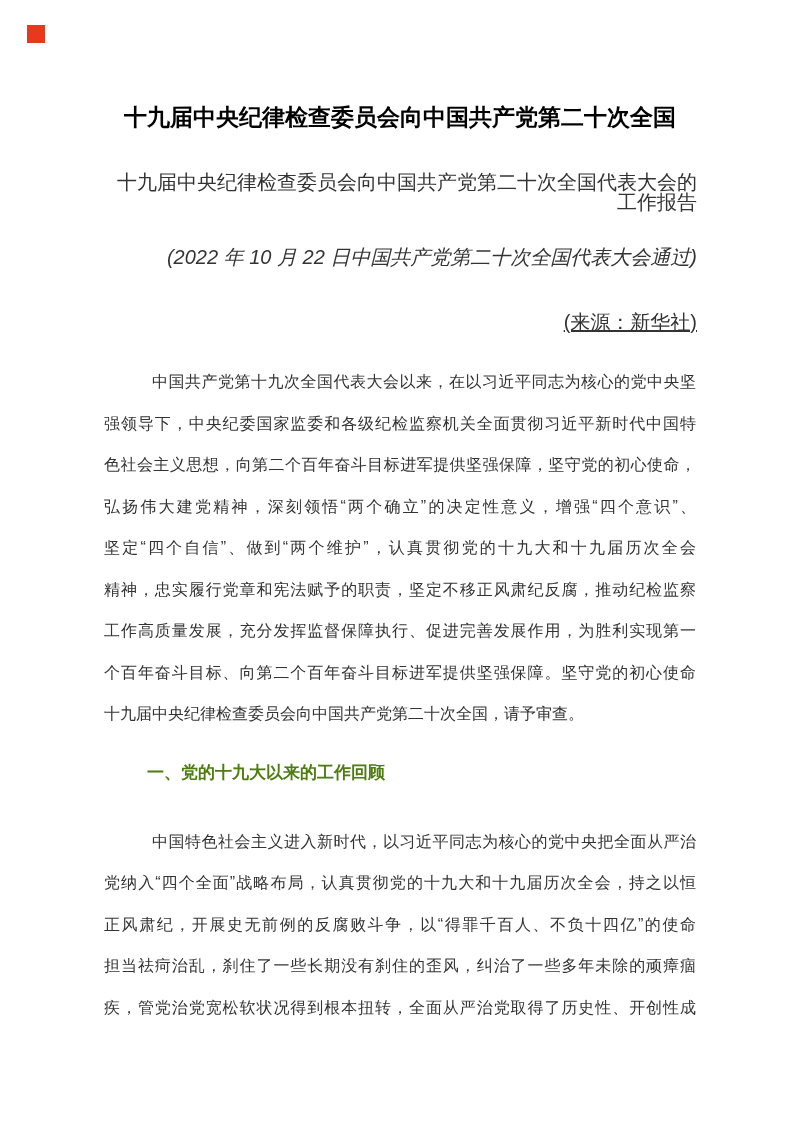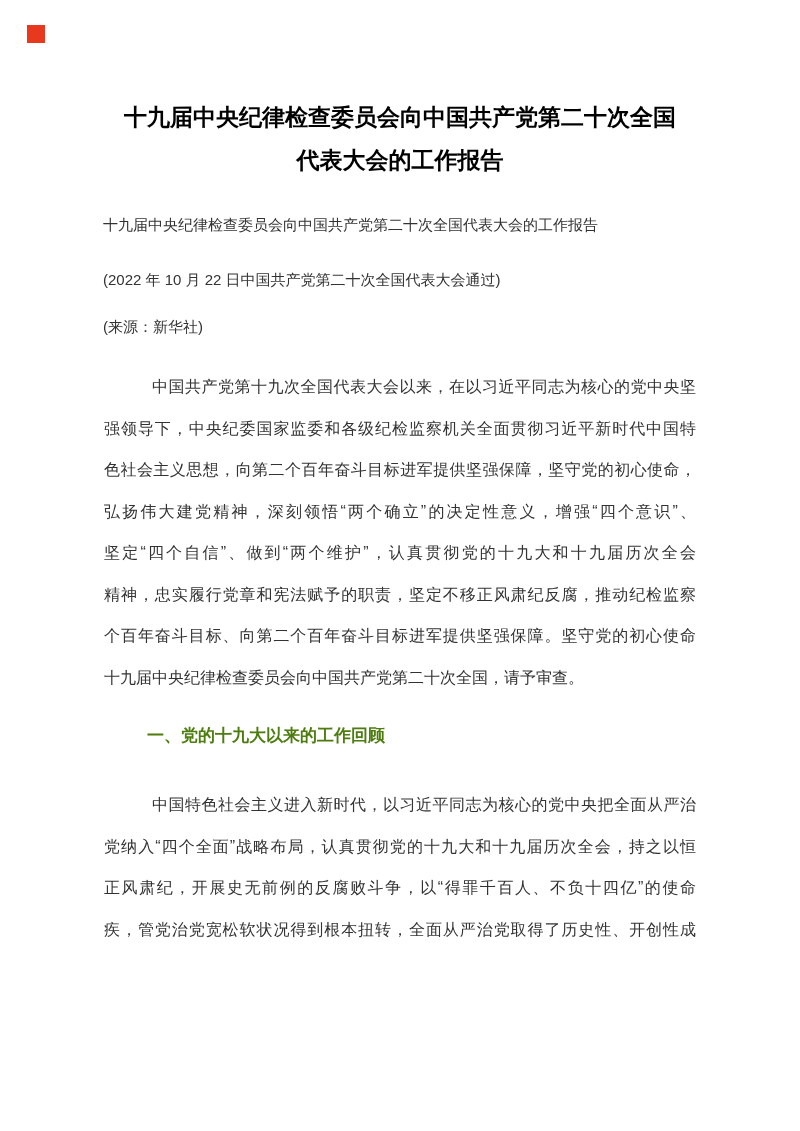--- a/index.html
+++ b/index.html
@@ -31,28 +31,28 @@
     padding-top: 96px;
     text-align: center;
     font-size: 23px;
     font-weight: bold;
     line-height: 43px;
     color: #000000;
   }
   .doc-title .title-line { display: block; text-align: center; }
   .center-line {
     margin: 0;
-    text-align: left;
-    font-size: 15px;
+    text-align: right;
+    font-size: 20px;
     line-height: 20px;
     color: #333333;
   }
   .subtitle   { margin-top: 33px; }
-  .approval   { margin-top: 35px; }
-  .source     { margin-top: 27px; }
+  .approval   { margin-top: 35px; font-style: italic; }
+  .source     { margin-top: 45px; text-decoration: underline; }
   .para {
     margin: 1px;
     font-size: 16px;
     color: #333333;
   }
   .para-1 { margin-top: 29px; }
   .para-2 { margin-top: 36px; }
   .line {
     height: 41.5px;
     line-height: 41.5px;
@@ -77,43 +77,44 @@
 <body>
 
 <div class="page">
 
   <div class="corner-marker" style="background: rgb(232, 57, 31);"></div>
 
   <div class="content">
 
     <h1 class="doc-title">
       <span class="title-line">十九届中央纪律检查委员会向中国共产党第二十次全国</span>
-      <span class="title-line">代表大会的工作报告</span>
     </h1>
 
     <p class="center-line subtitle">十九届中央纪律检查委员会向中国共产党第二十次全国代表大会的工作报告</p>
 
     <p class="center-line approval">(2022 年 10 月 22 日中国共产党第二十次全国代表大会通过)</p>
 
     <p class="center-line source">(来源：新华社)</p>
 
     <div class="para para-1">
       <div class="line fill indent">中国共产党第十九次全国代表大会以来，在以习近平同志为核心的党中央坚</div>
       <div class="line fill">强领导下，中央纪委国家监委和各级纪检监察机关全面贯彻习近平新时代中国特</div>
       <div class="line fill">色社会主义思想，向第二个百年奋斗目标进军提供坚强保障，坚守党的初心使命，</div>
       <div class="line fill">弘扬伟大建党精神，深刻领悟“两个确立”的决定性意义，增强“四个意识”、</div>
       <div class="line fill">坚定“四个自信”、做到“两个维护”，认真贯彻党的十九大和十九届历次全会</div>
       <div class="line fill">精神，忠实履行党章和宪法赋予的职责，坚定不移正风肃纪反腐，推动纪检监察</div>
+      <div class="line fill">工作高质量发展，充分发挥监督保障执行、促进完善发展作用，为胜利实现第一</div>
       <div class="line fill">个百年奋斗目标、向第二个百年奋斗目标进军提供坚强保障。坚守党的初心使命</div>
       <div class="line">十九届中央纪律检查委员会向中国共产党第二十次全国，请予审查。</div>
     </div>
 
     <h2 class="section-heading">一、党的十九大以来的工作回顾</h2>
 
     <div class="para para-2">
       <div class="line fill indent">中国特色社会主义进入新时代，以习近平同志为核心的党中央把全面从严治</div>
       <div class="line fill">党纳入“四个全面”战略布局，认真贯彻党的十九大和十九届历次全会，持之以恒</div>
       <div class="line fill">正风肃纪，开展史无前例的反腐败斗争，以“得罪千百人、不负十四亿”的使命</div>
+      <div class="line fill">担当祛疴治乱，刹住了一些长期没有刹住的歪风，纠治了一些多年未除的顽瘴痼</div>
       <div class="line fill">疾，管党治党宽松软状况得到根本扭转，全面从严治党取得了历史性、开创性成</div>
     </div>
 
   </div>
 </div>
 
 </body></html>

